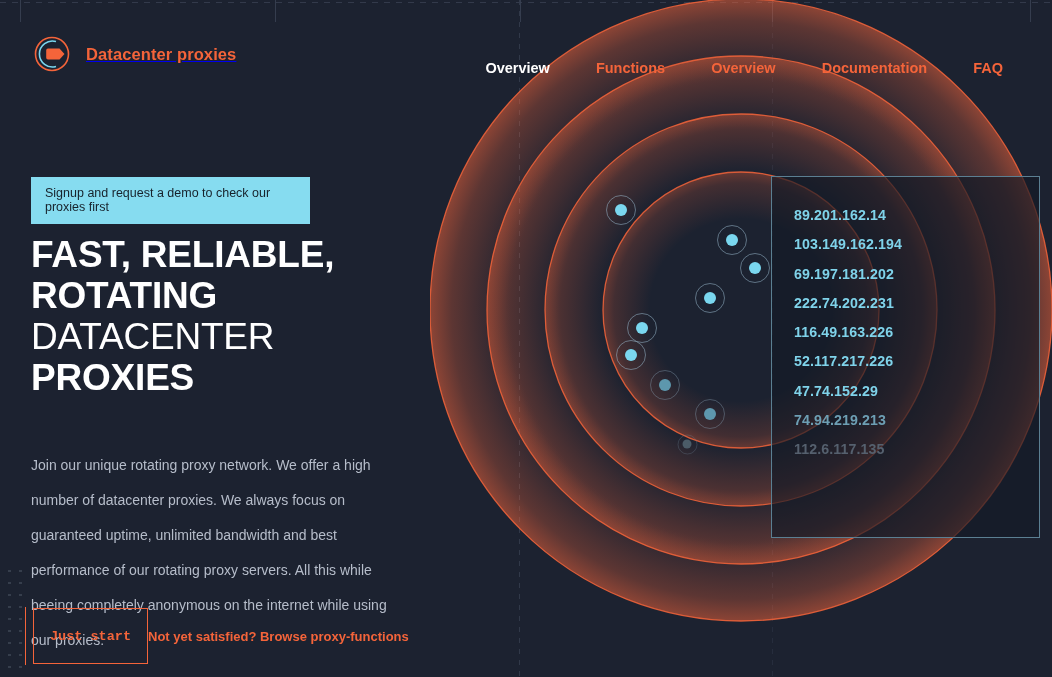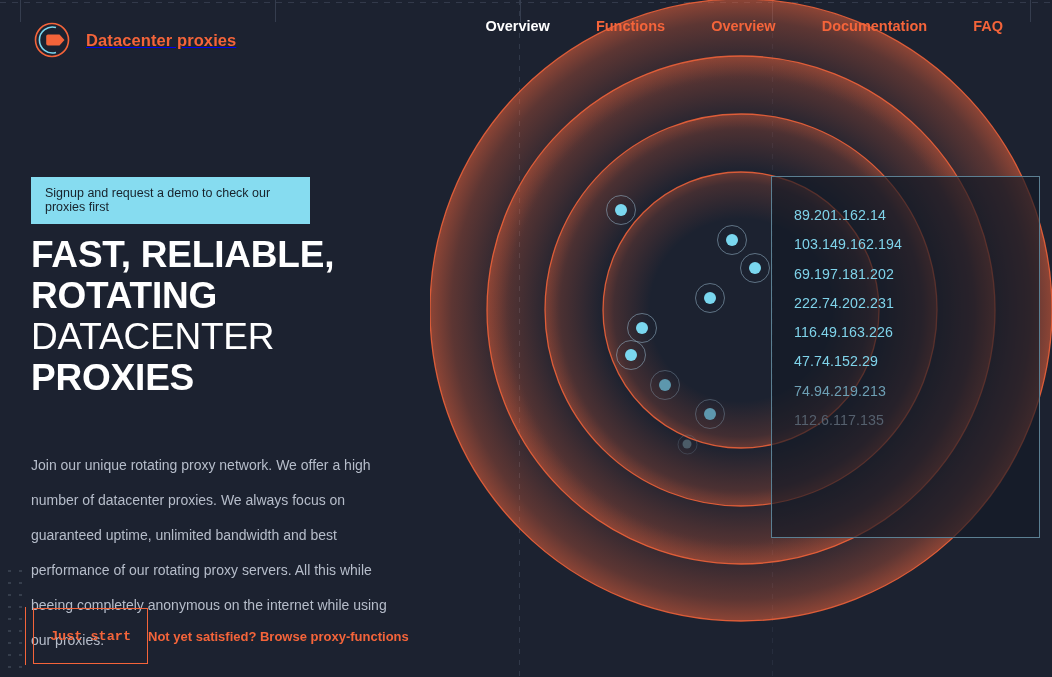--- a/index.html
+++ b/index.html
@@ -28,22 +28,22 @@
     background-size:1px 11px;opacity:.9;
   }
   .dotgrid{
     position:absolute;left:4px;bottom:0;width:26px;height:112px;
     background-image:radial-gradient(#39414f 1.2px, transparent 1.3px);
     background-size:11px 12px;opacity:.9;
   }
 
   
   header.site-header{
-    position:absolute;top:18px;left:0;right:0;height:64px;
-    display:flex;align-items:flex-start;z-index:30;
+    position:absolute;top:12px;left:0;right:0;height:64px;
+    display:flex;align-items:flex-end;z-index:30;
   }
   .brand{display:flex;align-items:center;gap:12px;margin-left:30px;}
   .brand-mark{position:relative;width:44px;height:44px;flex:0 0 44px;}
   .brand-name{
     color:#f4643a;font-size:16.5px;font-weight:700;letter-spacing:.1px;white-space:nowrap;
   }
   nav.main-nav{
     margin-left:auto;display:flex;align-items:center;gap:0;
     padding-right:26px;
   }
@@ -112,21 +112,21 @@
   
   .ip-panel{
     position:absolute;left:771px;top:176px;width:269px;height:362px;
     background:rgba(20,26,38,.66);
     border:1px solid #5b7f92;
     z-index:25;
     padding:24px 0 0 22px;
   }
   .ip-panel ul{list-style:none;}
   .ip-panel li{
-    font-size:14.2px;font-weight:400;color:#7fd3ea;
+    font-size:14.2px;font-weight:700;color:#7fd3ea;
     line-height:29.3px;letter-spacing:.1px;
   }
   .ip-panel li.f1{color:#6d9fb4;}
   .ip-panel li.f2{color:#55606e;}
 </style>
 </head>
 <body>
 
 <div class="bg-layer">
   <div class="hline-top"></div>
@@ -222,17 +222,18 @@
   </div>
 </section>
 
 <aside class="ip-panel">
   <ul>
     <li>89.201.162.14</li>
     <li>103.149.162.194</li>
     <li>69.197.181.202</li>
     <li>222.74.202.231</li>
     <li>116.49.163.226</li>
+    <li>52.117.217.226</li>
     <li>47.74.152.29</li>
     <li class="f1">74.94.219.213</li>
     <li class="f2">112.6.117.135</li>
   </ul>
 </aside>
 
 </body></html>

